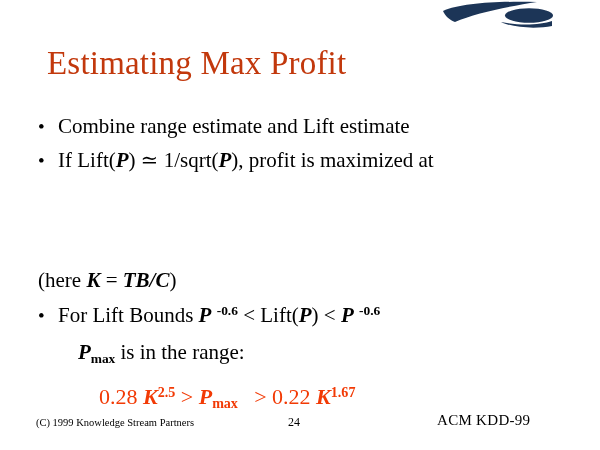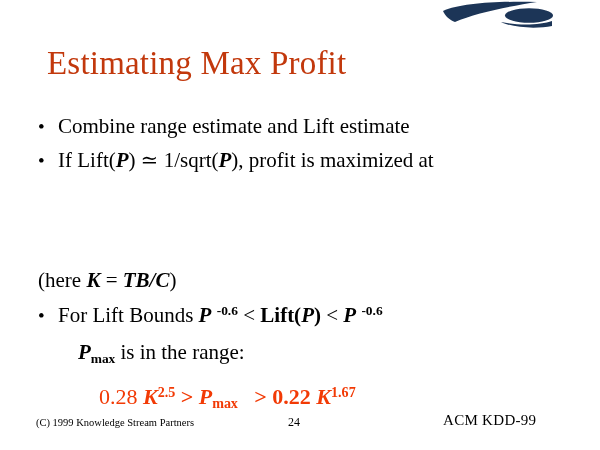--- a/index.html
+++ b/index.html
@@ -60,21 +60,21 @@
 
   .plainline {
     position: absolute;
     white-space: nowrap;
     font-size: 21px;
     line-height: 24px;
   }
 
   
   .bi   { font-weight: bold; font-style: italic; }
-  .bu   { font-weight: bold; font-style: normal; }
+  .bu   { font-weight: normal; font-style: normal; }
   .sub  { font-size: 0.64em; font-weight: bold; font-style: normal;
           vertical-align: -0.28em; letter-spacing: -0.1px; }
   .sup  { font-size: 0.64em; font-weight: bold; font-style: normal;
           vertical-align:  0.50em; }
   .supn { font-size: 0.64em; font-weight: bold; font-style: normal;
           vertical-align:  0.50em; }
 
   
   .redformula {
     position: absolute;
@@ -96,21 +96,21 @@
   .thin { font-weight: normal; font-style: normal; }
 
   
   .footer-item {
     position: absolute;
     white-space: nowrap;
     color: #000;
   }
   #footer-left  { left: 36px;  top: 417px; font-size: 10.5px; }
   #footer-page  { left: 288px; top: 415px; font-size: 12px; }
-  #footer-right { left: 437px; top: 412px; font-size: 15px; letter-spacing: 0.3px; margin-left: 6px; }
+  #footer-right { left: 437px; top: 412px; font-size: 15px; letter-spacing: 0.3px; }
 </style>
 </head>
 <body>
 
 <div id="slide">
 
   <div id="logo">
     <svg width="112" height="28" viewBox="0 0 112 28" xmlns="http://www.w3.org/2000/svg">
       <path d="M2 10 C 20 2, 58 0, 96 1 C 70 5, 34 12, 14 21 C 9 19, 4 15, 2 10 Z" fill="#1C3557"></path>
       <ellipse cx="88" cy="14.5" rx="24" ry="7.2" fill="#1C3557"></ellipse>

